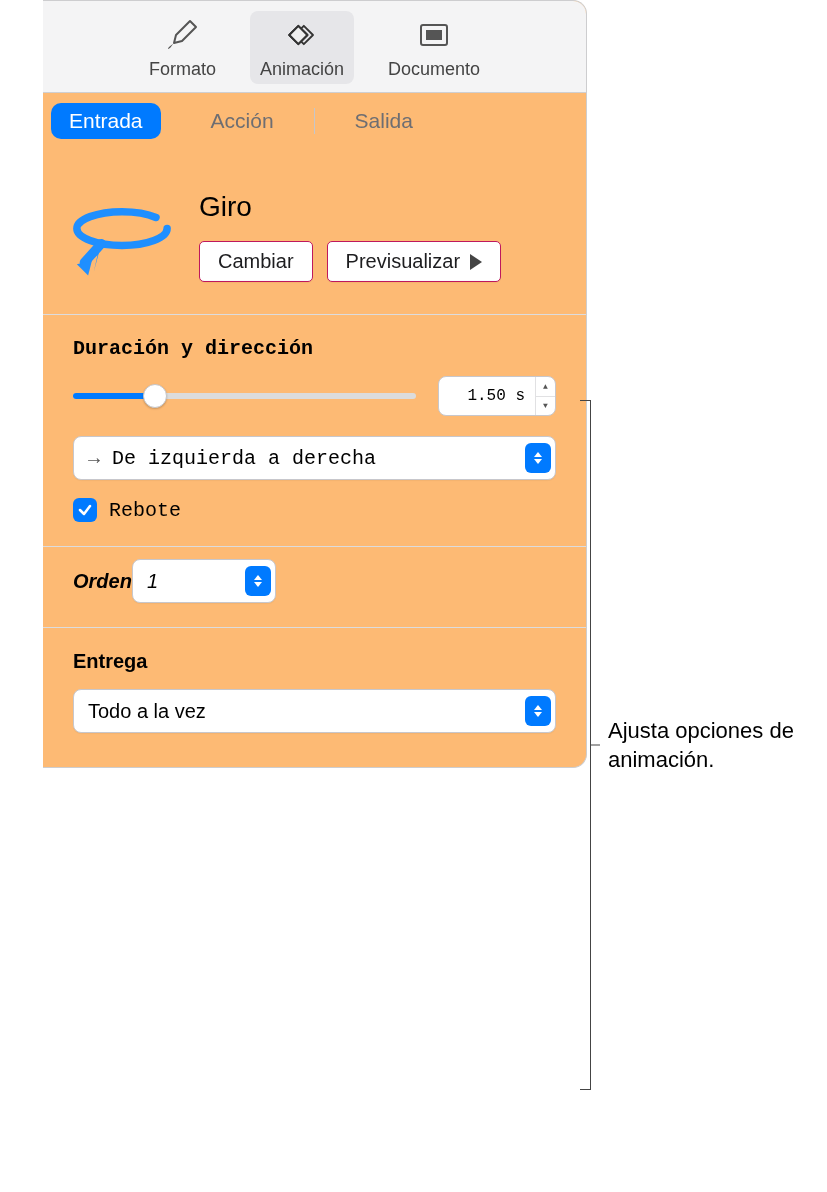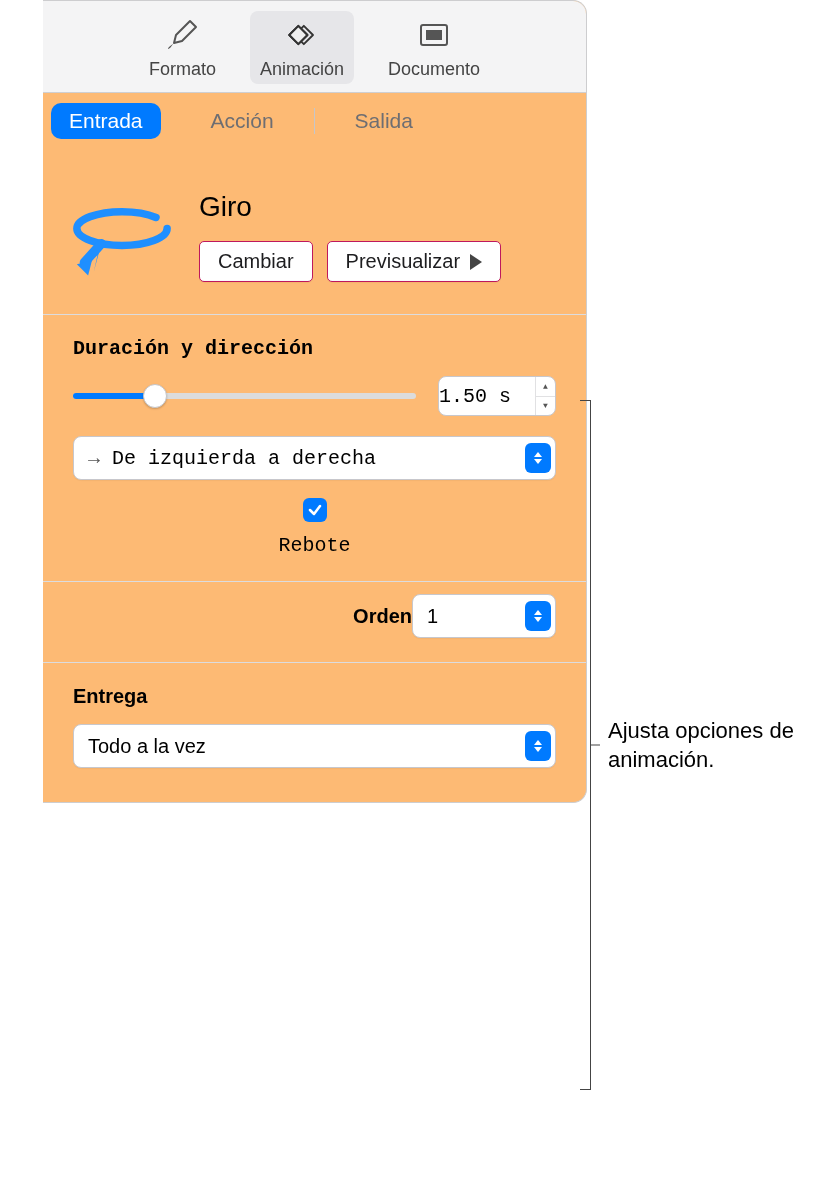--- a/index.html
+++ b/index.html
@@ -153,21 +153,22 @@
   .spin-field {
     display: flex; align-items: center;
     border: 1px solid #c7c7cc;
     border-radius: 8px;
     background: #fff;
     height: 40px;
     width: 118px;
   }
   .spin-field .val {
     flex: 1;
-    font-size: 20px;
+    text-align: right;
+    font-size: 16px;
     padding-right: 10px;
   }
   .steppers {
     display: flex; flex-direction: column;
     border-left: 1px solid #e1e1e3;
     width: 20px; height: 100%;
   }
   .steppers div {
     flex: 1;
     display: flex; align-items: center; justify-content: center;
@@ -204,32 +205,31 @@
     border-left: 4px solid transparent;
     border-right: 4px solid transparent;
   }
   .select-caret .up { border-bottom: 5px solid #fff; }
   .select-caret .down { border-top: 5px solid #fff; }
 
   .checkbox-row {
     display: flex; align-items: center; gap: 12px;
     margin-top: 18px;
     font-size: 20px;
-    flex-direction: column;
   }
   .checkbox {
     width: 24px; height: 24px;
     border-radius: 6px;
     background: #007aff;
     display: flex; align-items: center; justify-content: center;
     cursor: pointer;
   }
   .checkbox svg { width: 16px; height: 16px; }
 
-  .row-split { display: flex; align-items: center; justify-content: flex-end; }
+  .row-split { display: flex; align-items: center; justify-content: flex-start; font-style: italic; }
   .order-select { width: 144px; }
 
   
   .callout {
     position: absolute;
     left: 580px;
     top: 400px;
     height: 690px;
     width: 240px;
   }

